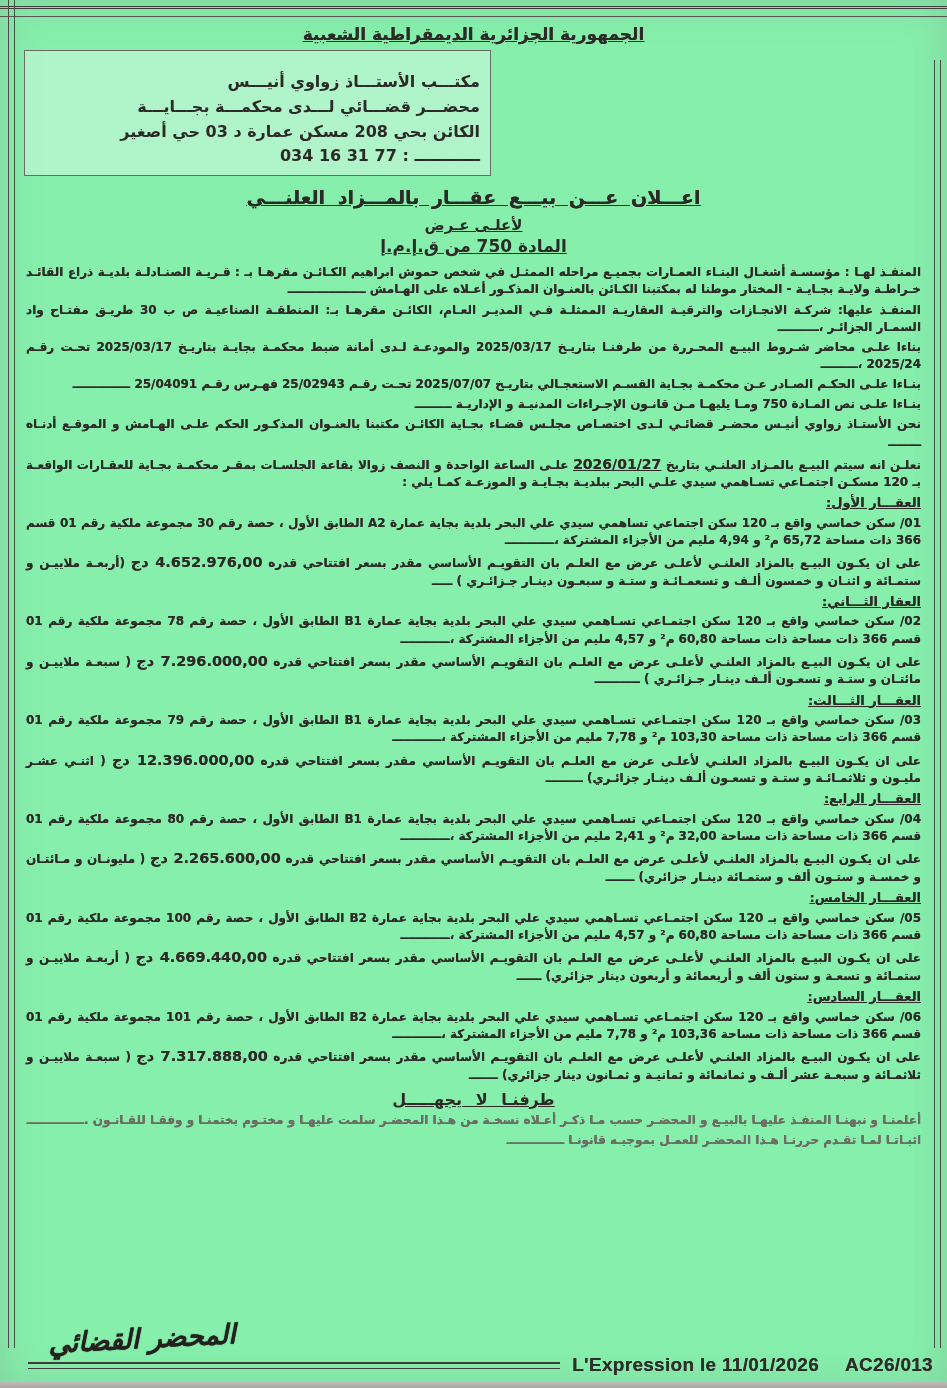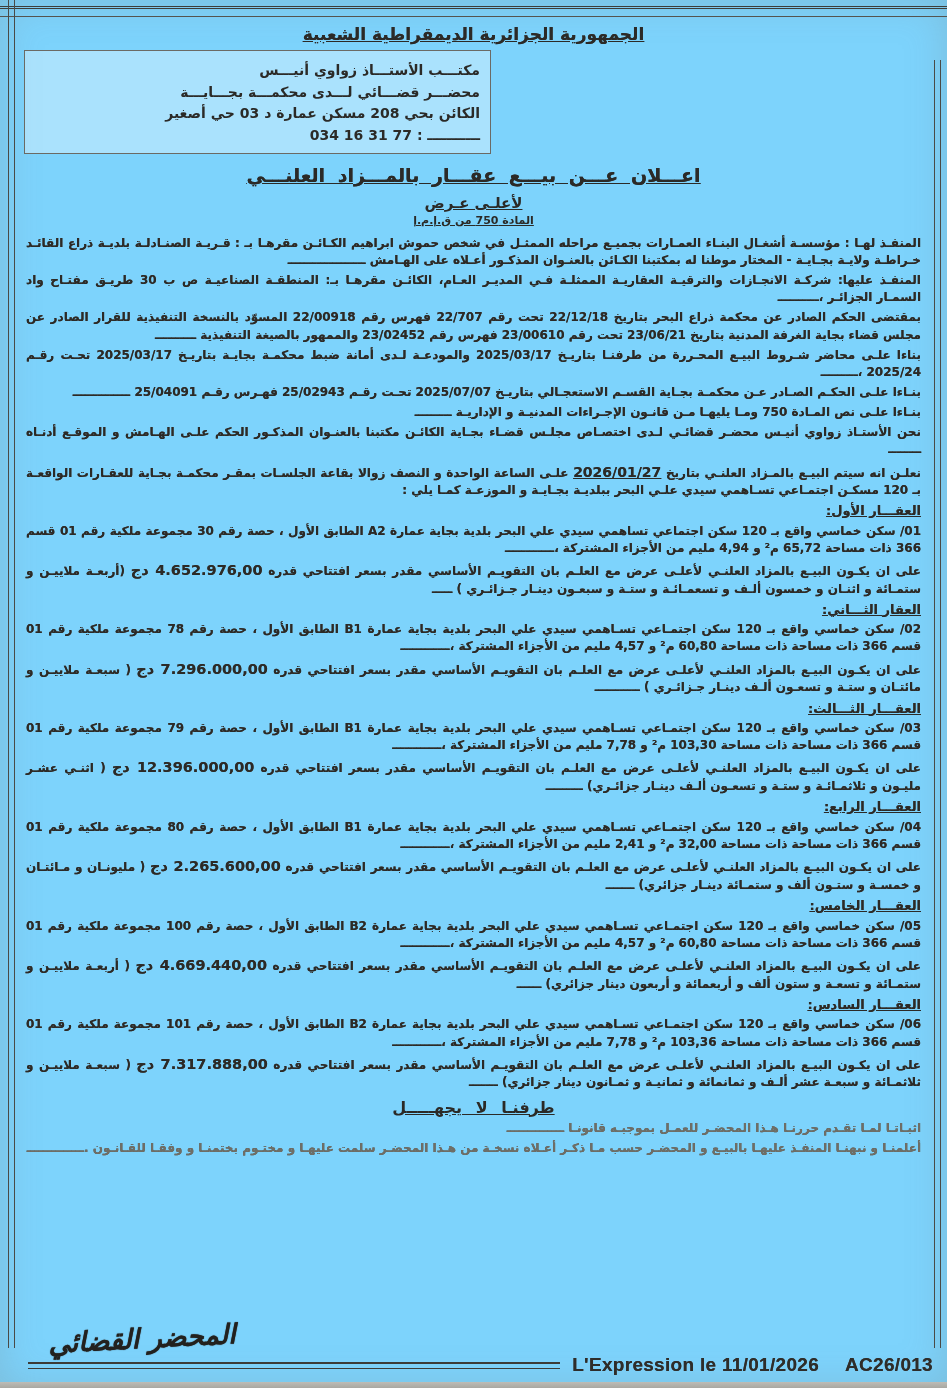--- a/index.html
+++ b/index.html
@@ -1,20 +1,20 @@
 <!DOCTYPE html>
 <html lang="ar"><head>
 <meta charset="utf-8">
 <style>
   html,body{margin:0;padding:0;background:#d8d8d4;}
   .page{
     position:relative;
     width:947px;height:1388px;
     margin:0 auto;
-    background:#7dd3fc;
+    background:#86efac;
     overflow:hidden;
     font-family:"DejaVu Sans",sans-serif;
     color:#2b2a27;
     direction:rtl;
     box-shadow:inset 0 0 40px rgba(120,120,115,.25);
   }
   .frame-left,.frame-right{
     position:absolute;top:0;bottom:40px;width:5px;
     border-left:1px solid #4a4a46;border-right:1px solid #4a4a46;
   }
@@ -30,35 +30,35 @@
     margin:4px 0 6px;text-align:center;
     font-size:17px;font-weight:bold;
     text-decoration:underline;
     letter-spacing:.5px;
     text-shadow:0 0 .6px #444;
   }
   .office-box{
     width:445px;margin-left:6px;margin-right:auto;
     margin-right:430px;
     border:1px solid #6b6a64;
-    padding:9px 10px 6px;
-    font-size:14px;font-weight:bold;line-height:1.55;
+    padding:19px 10px 6px;
+    font-size:16px;font-weight:bold;line-height:1.55;
     background:rgba(255,255,255,.35);
   }
   .office-box .ln{white-space:nowrap;}
   .phone-val{direction:ltr;unicode-bidi:embed;display:inline-block;}
 
   .title-block{text-align:center;margin:10px 0 8px;}
   .title-main{
     margin:8px;font-size:19px;font-weight:bold;
     text-decoration:underline;word-spacing:6px;
     text-shadow:0 0 .6px #333;
   }
   .title-sub1{margin:4px 0 0;font-size:15px;font-weight:bold;text-decoration:underline;}
-  .title-sub2{margin:2px 0 0;font-size:11px;font-weight:bold;text-decoration:underline;}
+  .title-sub2{margin:2px 0 0;font-size:17px;font-weight:bold;text-decoration:underline;}
 
   .bodytxt{font-size:12px;font-weight:bold;line-height:1.43;text-align:justify;text-shadow:0 0 .5px #55524c;}
   .bodytxt p{margin:0 0 3px;}
   .dim{color:#6f6e66;}
 
   .prop{}
   .prop-h{
     display:inline-block;margin:0 0 2px;
     font-size:13px;font-weight:bold;text-decoration:underline;
   }
@@ -106,35 +106,34 @@
 
   <div class="content">
 
     <h1 class="republic">الجمهورية الجزائرية الديمقراطية الشعبية</h1>
 
     <div class="office-box">
       <div class="ln">مكتـــب الأستـــاذ زواوي أنيـــس</div>
       <div class="ln">محضـــر قضـــائي لـــدى محكمـــة بجـــايـــة</div>
       <div class="ln">الكائن بحي 208 مسكن عمارة د 03 حي أصغير</div>
       <div class="ln">
-        <span>ـــــــــــ :</span>
+        <span>ــــــــــــ :</span>
         <span class="phone-val">034 16 31 77</span>
       </div>
     </div>
 
     <div class="title-block">
       <h2 class="title-main">اعـــلان عـــن بيـــع عقـــار بالمـــزاد العلنـــي</h2>
       <div class="title-sub1">لأعلـى عـرض</div>
       <div class="title-sub2">المادة 750 من ق.إ.م.إ</div>
     </div>
 
     <div class="bodytxt">
       <p>المنفـذ لهـا : مؤسسـة أشغـال البنـاء العمـارات بجميـع مراحله الممثـل في شخص حموش ابراهيم الكـائـن مقرهـا بـ : قـريـة الصنـادلـة بلديـة ذراع القائـد خـراطـة ولايـة بجـايـة - المختار موطنا له بمكتبنا الكـائن بالعنـوان المذكـور أعـلاه على الهـامش ـــــــــــــــــــ</p>
       <p>المنفـذ عليها: شركـة الانجـازات والترقيـة العقاريـة الممثلـة فـي المديـر العـام، الكائـن مقرهـا بـ: المنطقـة الصناعيـة ص ب 30 طريـق مفتـاح واد السمـار الجزائـر ،ــــــــــ</p>
-      <p>بمقتضى الحكم الصادر عن محكمة ذراع البحر بتاريخ 22/12/18 تحت رقم 22/707 فهرس رقم 22/00918 المسوّد بالنسخة التنفيذية للقرار الصادر عن مجلس قضاء بجاية الغرفة المدنية بتاريخ 23/06/21 تحت رقم 23/00610 فهرس رقم 23/02452 والممهور بالصيغة التنفيذية ــــــــــ</p>
       <p>بناءا علـى محاضر شـروط البيـع المحـررة من طرفنـا بتاريـخ 2025/03/17 والمودعـة لـدى أمانة ضبط محكمـة بجايـة بتاريـخ 2025/03/17 تحـت رقـم 2025/24 ،ـــــــــ</p>
       <p>بنـاءا علـى الحكـم الصـادر عـن محكمـة بجـاية القسـم الاستعجـالي بتاريـخ 2025/07/07 تحـت رقـم 25/02943 فهـرس رقـم 25/04091 ــــــــــــــ</p>
       <p>بنـاءا علـى نص المـادة 750 ومـا يليهـا مـن قانـون الإجـراءات المدنيـة و الإداريـة ـــــــــ</p>
       <p>نحن الأستـاذ زواوي أنيـس محضـر قضائـي لـدى اختصـاص مجلـس قضـاء بجـاية الكائـن مكتبنا بالعنـوان المذكـور الحكم علـى الهـامش و الموقـع أدنـاه ــــــــ</p>
       <p>
         <span>نعلـن انه سيتم البيـع بالمـزاد العلنـي بتاريخ </span>
         <span class="date-strong">2026/01/27</span>
         <span> علـى الساعة الواحدة و النصف زوالا بقاعة الجلسـات بمقـر محكمـة بجـاية للعقـارات الواقعـة بـ 120 مسكـن اجتمـاعي تسـاهمي سيدي علـي البحر ببلديـة بجـايـة و الموزعـة كمـا يلي :</span>
       </p>
     </div>
@@ -199,22 +198,22 @@
           <span class="amount">7.317.888,00 دج</span>
           <span> ( سبعـة ملاييـن و ثلاثمـائة و سبعـة عشر ألـف و ثمانمائة و ثمانيـة و ثمـانون دينار جزائري) ـــــــ</span>
         </p>
       </div>
 
     </div>
 
     <h3 class="notice">طرفنـا لا يجهـــــل</h3>
 
     <div class="bodytxt dim">
+      <p>أعلمنـا و نبهنـا المنفـذ عليهـا بالبيـع و المحضـر حسب مـا ذكـر أعـلاه نسخـة من هـذا المحضـر سلمت عليهـا و مختـوم بختمنـا و وفقـا للقـانـون .ــــــــــــــ</p>
       <p>اثبـاتـا لمـا تقـدم حررنـا هـذا المحضـر للعمـل بموجبـه قانونـا ــــــــــــــ</p>
-      <p>أعلمنـا و نبهنـا المنفـذ عليهـا بالبيـع و المحضـر حسب مـا ذكـر أعـلاه نسخـة من هـذا المحضـر سلمت عليهـا و مختـوم بختمنـا و وفقـا للقـانـون .ــــــــــــــ</p>
     </div>
 
   </div>
 
   <div class="signature">المحضر القضائي</div>
 
   <div class="footer-credit">
     <div class="footer-line"></div>
     <span class="footer-text">L'Expression le 11/01/2026</span>
     <span class="footer-text footer-ref">AC26/013</span>

